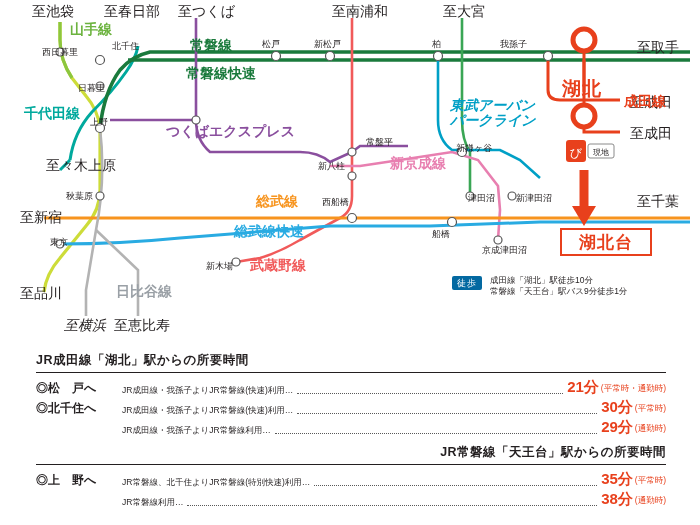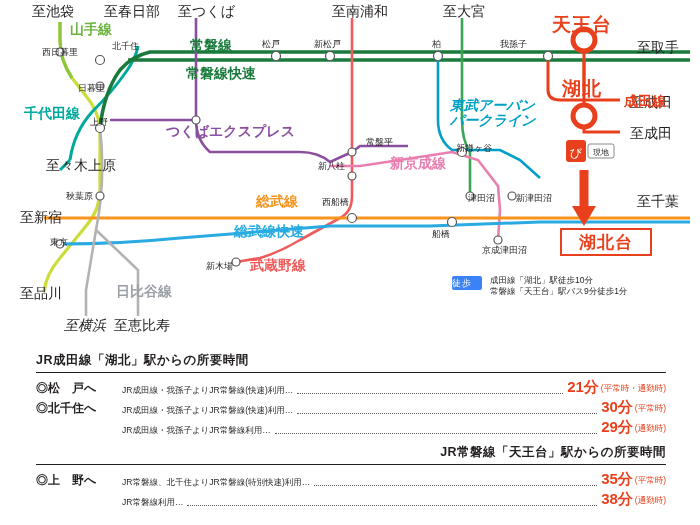--- a/index.html
+++ b/index.html
@@ -21,22 +21,22 @@
   .row { display:flex; align-items:flex-end; }
   .dest { font-size:12px; font-weight:bold; white-space:nowrap; }
   .via { font-size:8.5px; white-space:nowrap; color:#231f20; }
   .dots { flex:1 1 auto; border-bottom:1.5px dotted #595959; margin:0 4px 3px 4px; height:1px; }
   .time { color:#e8401c; font-weight:bold; font-size:15px; white-space:nowrap; }
   .note { color:#e8401c; font-size:8.5px; white-space:nowrap; }
   .foot { position:absolute; right:4px; bottom:2px; font-size:8px; color:#231f20; }
   .redbox { position:absolute; border:2px solid #e8401c; color:#e8401c; font-weight:bold;
             display:flex; align-items:center; justify-content:center; background:#fff; }
   .legend { position:absolute; font-size:8.5px; line-height:1.35; white-space:nowrap; }
-  .walkicon { position:absolute; width:30px; height:14px; background:#3b82f6; border-radius:2px;
-              color:#fff; font-size:9px; display:flex; align-items:center; letter-spacing:1px;}
+  .walkicon { position:absolute; width:30px; height:14px; background:#0369a1; border-radius:2px;
+              color:#fff; font-size:9px; display:flex; align-items:center; justify-content:center; letter-spacing:1px;}
 </style>
 </head>
 <body>
 
 <div id="map">
 
   <svg width="700" height="345" viewBox="0 0 700 345" style="position:absolute;left:0;top:0;">
 
     <path d="M60 22 L60 40 Q60 60 72 78 L86 96 Q98 110 100 128 L100 190 Q100 210 86 226 L60 258 Q46 274 44 292" fill="none" stroke="#cddc39" stroke-width="3.2"></path>
     <path d="M60 22 L60 40 Q60 60 72 78" fill="none" stroke="#8cc63f" stroke-width="3.2"></path>
@@ -148,21 +148,20 @@
   <div class="lbl bold" style="left:24px;top:106px;color:#00a99d;">千代田線</div>
   <div class="lbl bold" style="left:166px;top:124px;color:#8a4f9e;">つくばエクスプレス</div>
   <div class="lbl bold" style="left:450px;top:98px;color:#00a0c6;font-style:italic;">東武アーバン<br>パークライン</div>
   <div class="lbl bold" style="left:390px;top:156px;color:#e87fb0;">新京成線</div>
   <div class="lbl bold" style="left:256px;top:194px;color:#f7941e;">総武線</div>
   <div class="lbl bold" style="left:234px;top:224px;color:#29abe2;">総武線快速</div>
   <div class="lbl bold" style="left:250px;top:258px;color:#f15a5a;">武蔵野線</div>
   <div class="lbl bold" style="left:116px;top:284px;color:#9aa0a6;">日比谷線</div>
   <div class="lbl bold" style="left:624px;top:94px;color:#e8401c;">成田線</div>
 
-  <div style="position:absolute;left:552px;top:12px;font-size:19px;font-weight:bold;color:#e8401c;letter-spacing:1px;">天王台</div>
   <div style="position:absolute;left:562px;top:76px;font-size:19px;font-weight:bold;color:#e8401c;letter-spacing:1px;">湖北</div>
 
   <div class="redbox" style="left:560px;top:228px;width:92px;height:28px;font-size:17px;letter-spacing:1px;">
     <span>湖北台</span>
   </div>
 
   <div class="walkicon" style="left:452px;top:276px;">
     <span>徒歩</span>
   </div>
   <div class="legend" style="left:490px;top:275px;">

